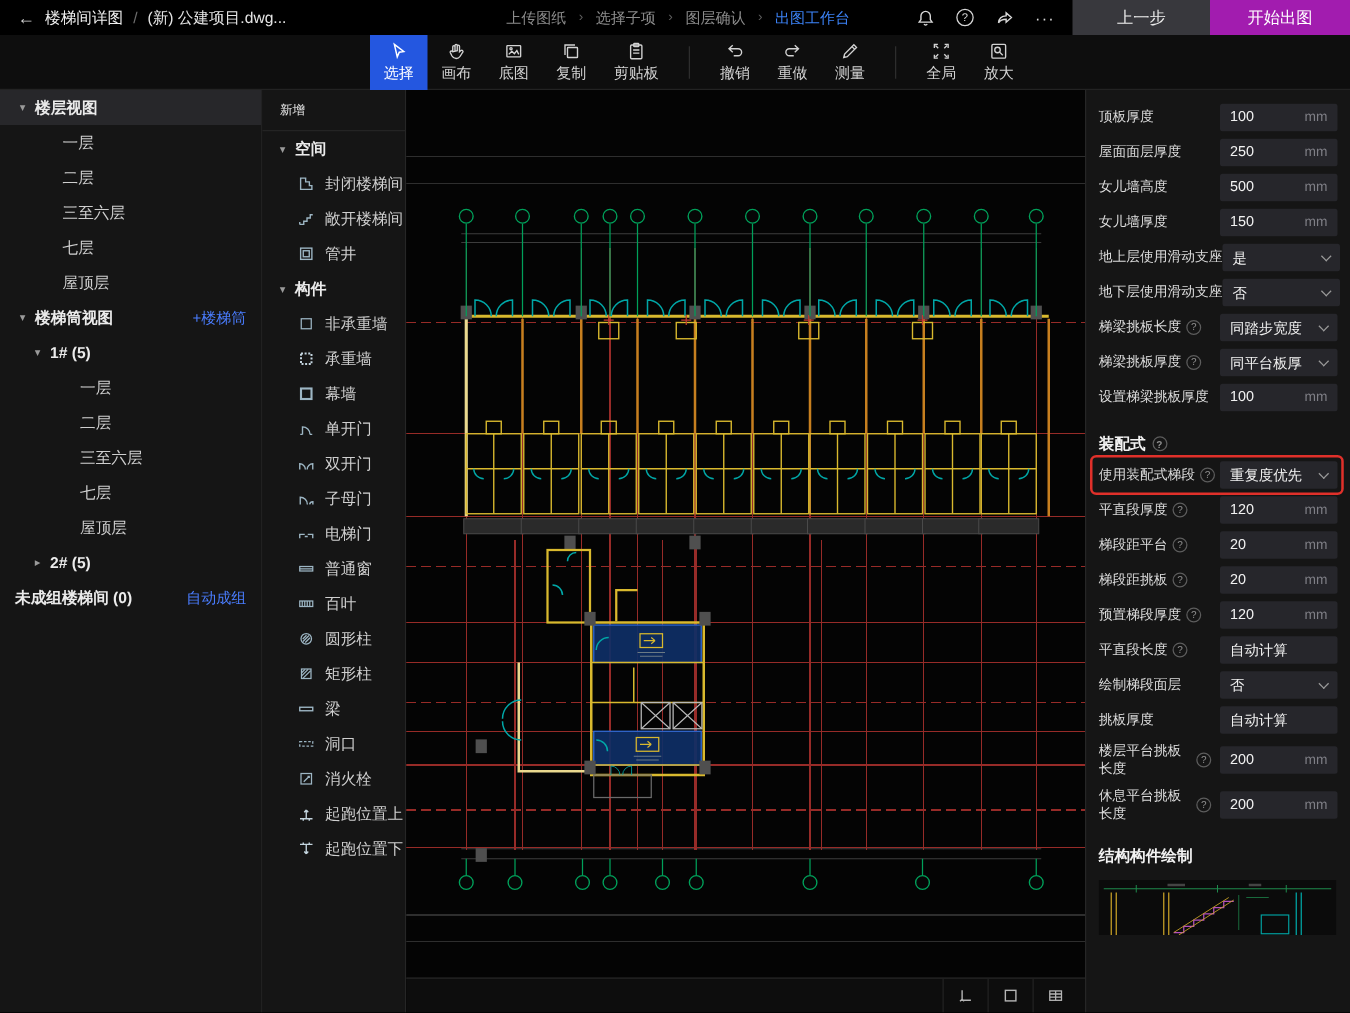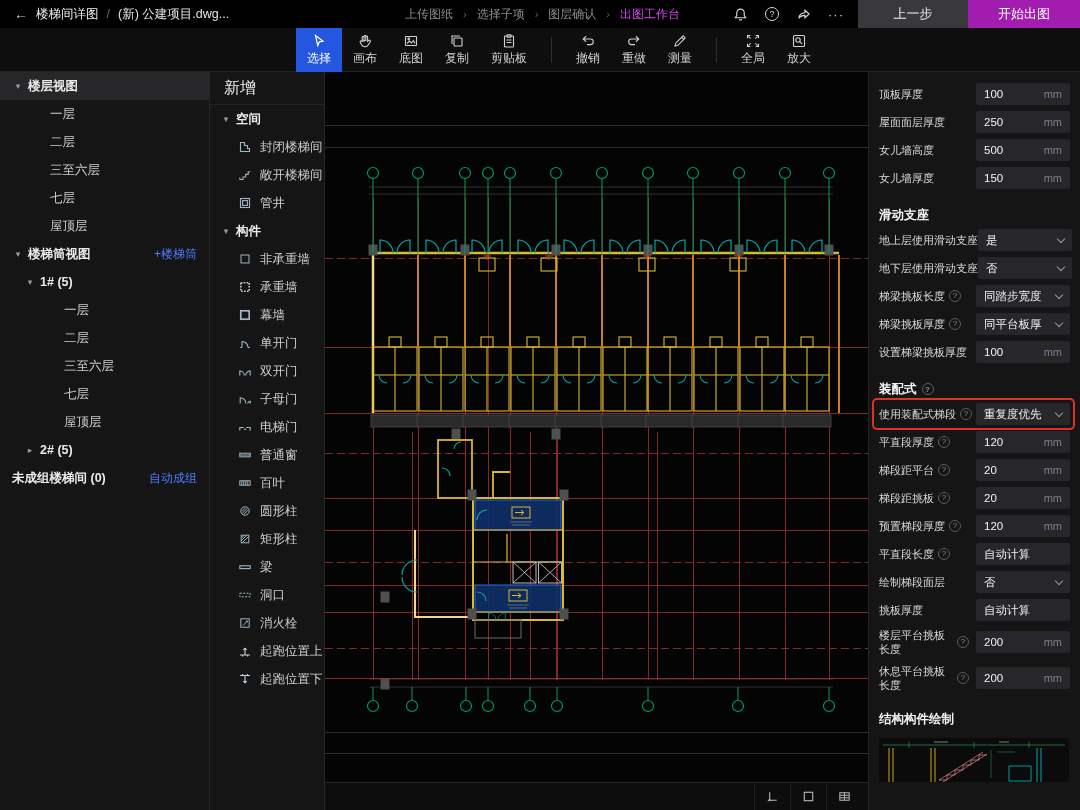--- a/index.html
+++ b/index.html
@@ -8,21 +8,21 @@
   .app { width:1080px; height:810px; position:relative; background:#060606; }
 
   
   .topbar { height:28px; background:#000; position:relative; display:flex; align-items:center; }
   .tb-left { display:flex; align-items:center; gap:8px; padding-left:14px; font-size:12.5px; }
   .back { color:#cfcfcf; font-size:14px; cursor:pointer; }
   .doc-title { color:#f0f0f0; }
   .doc-sep { color:#6e6e6e; }
   .doc-file { color:#e4e4e4; }
   .crumbs { position:absolute; left:405px; display:flex; align-items:center; gap:10px; font-size:12px; color:#8c8c8c; }
-  .crumb.active { color:#d946ef; }
+  .crumb.active { color:#3b82f6; }
   .crumb-sep { color:#5f5f5f; font-size:11px; }
   .tb-icons { position:absolute; right:236px; display:flex; align-items:center; gap:17px; }
   .tb-ico { display:flex; align-items:center; justify-content:center; color:#d8d8d8; }
   .qcirc { width:14px; height:14px; border:1.2px solid #d8d8d8; border-radius:50%; font-size:9px;
     display:flex; align-items:center; justify-content:center; color:#d8d8d8; }
   .more { letter-spacing:1px; font-size:13px; color:#d8d8d8; }
   .btn-prev { position:absolute; right:112px; top:0; width:110px; height:28px; background:#38383d;
     color:#ececec; font-size:13px; display:flex; align-items:center; justify-content:center; cursor:pointer; }
   .btn-start { position:absolute; right:0; top:0; width:112px; height:28px; background:#a21caf;
     color:#fff; font-size:13px; display:flex; align-items:center; justify-content:center; cursor:pointer; }
@@ -49,21 +49,21 @@
   .tab.active { color:#fff; font-weight:bold; }
   .tab.active::after { content:""; position:absolute; left:0; right:0; bottom:-10px; height:2px; background:#2b5ce6; }
   .trow { height:28px; display:flex; align-items:center; font-size:12.5px; color:#cfcfcf; cursor:pointer; }
   .trow.sel { background:#27272a; }
   .caret { width:12px; color:#9a9a9a; font-size:9px; margin-right:4px; flex:none; text-align:center; }
   .g { font-weight:bold; color:#ebebeb; }
   .p0 { padding-left:12px; } .p0b { padding-left:24px; } .p1 { padding-left:50px; } .p2 { padding-left:64px; }
   .link { margin-left:auto; margin-right:12px; color:#4a7dff; font-size:12px; font-weight:normal; cursor:pointer; }
 
   
-  .phead { height:33px; display:flex; align-items:center; padding:0 14px; font-size:16px; color:#ebebeb; border-bottom:1px solid #242424; }
+  .phead { height:33px; display:flex; align-items:center; padding:0 14px; font-size:10px; color:#ebebeb; border-bottom:1px solid #242424; }
   .psec { height:28px; display:flex; align-items:center; padding-left:10px; font-size:12.5px; }
   .pitem { height:28px; display:flex; align-items:center; padding-left:28px; gap:8px; font-size:12.5px; color:#cfcfcf; cursor:pointer; }
   .pitem svg { flex:none; }
 
   
   .rhead { padding:10px 4px 0; border-bottom:1px solid #242424; }
   .rtitle { font-size:13.5px; font-weight:bold; color:#fff; }
   .runderline { width:56px; height:2px; background:#2b5ce6; margin-top:8px; }
   .cfg-row { height:28px; display:flex; align-items:center; justify-content:space-between; position:relative; }
   .cfg-row.tall { height:36px; }
@@ -611,23 +611,20 @@
       <div class="cfg-row">
         <div class="clabel">
             <span>女儿墙厚度</span>
           </div>
         <div class="ctrl">
             <span class="cval">150</span>
             <span class="cunit">mm</span>
           </div>
       </div>
 
-      <div class="csec">
-          <span>滑动支座</span>
-        </div>
 
       <div class="cfg-row">
         <div class="clabel">
             <span>地上层使用滑动支座</span>
           </div>
         <div class="ctrl">
             <span class="cval">是</span>
             <span class="chev"></span>
           </div>
       </div>

